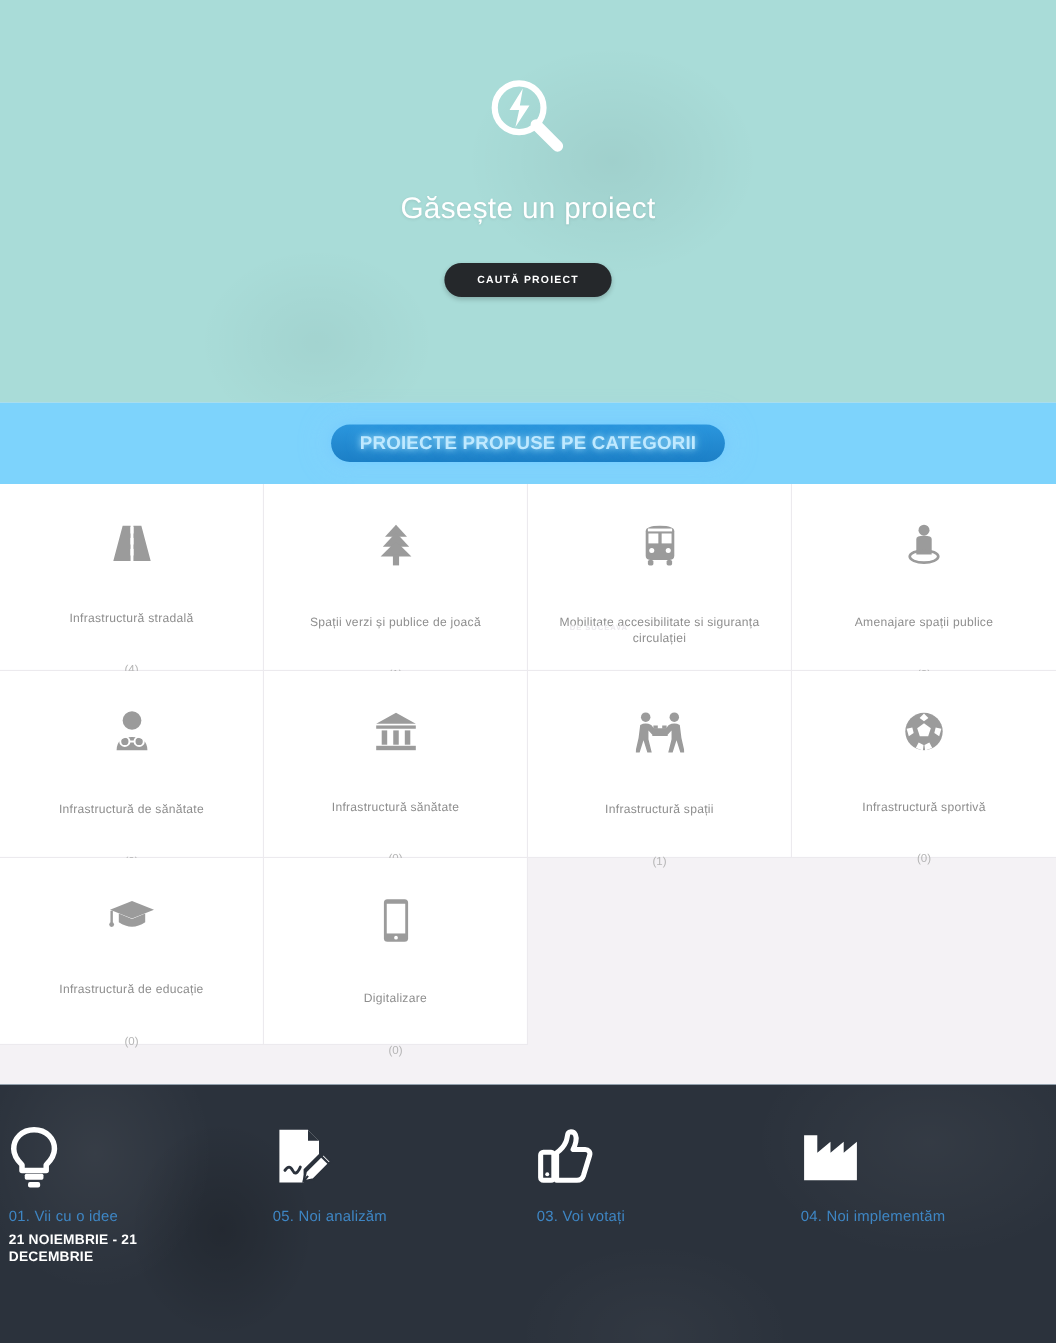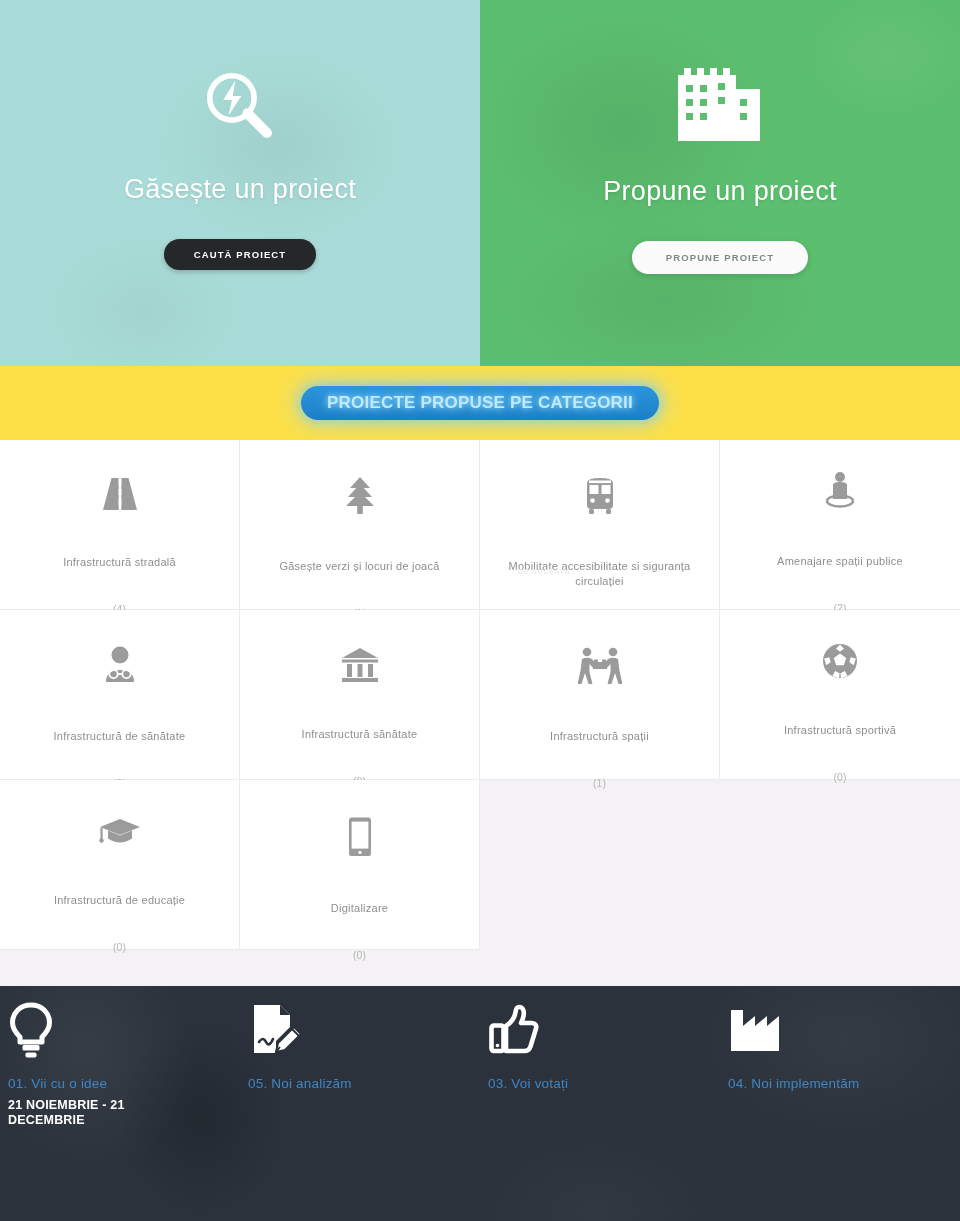--- a/index.html
+++ b/index.html
@@ -46,41 +46,41 @@
     position:relative;z-index:2;margin-top:34px;
     border:none;cursor:pointer;
     border-radius:40px;
     font-size:9.5px;font-weight:700;letter-spacing:1.1px;
     font-family:"Liberation Sans",sans-serif;
   }
   .btn-dark{background:#25282b;color:#ffffff;padding:10px 30px;box-shadow:0 2px 5px rgba(0,0,0,.22);}
   .btn-light{background:#fbfbfb;color:#7d8b84;padding:11px 34px;box-shadow:0 2px 6px rgba(0,0,0,.13);}
 
   
-  .cats{position:relative;width:960px;background:#fde047;padding-top:0;}
+  .cats{position:relative;width:960px;background:#7dd3fc;padding-top:0;}
   .cats-banner-row{height:74px;display:flex;align-items:center;justify-content:center;}
   .cats-banner{
     background:linear-gradient(180deg,#2b96dd 0%,#1c7fc6 100%);
     color:#bfe9ff;
     font-size:17px;font-weight:700;letter-spacing:.2px;
     padding:7px 26px;border-radius:20px;
     text-shadow:0 0 6px rgba(180,235,255,.95),0 0 14px rgba(120,210,255,.7);
     box-shadow:0 0 10px 3px rgba(110,200,255,.55),0 0 22px 8px rgba(150,215,255,.35);
   }
   .grid{display:flex;flex-wrap:wrap;width:960px;}
   .cat-card{
     box-sizing:border-box;
     width:240px;height:170px;
     background:#ffffff;
     border-right:1px solid #eceaee;
     border-bottom:1px solid #eceaee;
     display:flex;flex-direction:column;align-items:center;justify-content:flex-start;
     padding:36px 14px 0;position:relative;gap:31px;
   }
-  .cat-card:nth-child(4n){border-right:none;justify-content:center;}
+  .cat-card:nth-child(4n){border-right:none;}
   .cat-icon{height:46px;display:flex;align-items:flex-end;justify-content:center;color:#9b9b9b;}
   .cat-label{
     margin-top:12px;text-align:center;
     color:#8e8e8e;font-size:11px;line-height:15px;letter-spacing:.25px;
   }
   .cat-count{margin-top:2px;color:#b5b5b5;font-size:10.5px;text-align:center;}
   .cat-watermark{
     position:absolute;left:38px;bottom:34px;
     color:#eceaee;font-size:7px;font-weight:700;letter-spacing:.8px;
   }
@@ -94,21 +94,21 @@
   }
   .steps::before{
     content:"";position:absolute;inset:0;
     background:
       radial-gradient(ellipse 150px 175px at 9% 26%, rgba(255,255,255,.055), rgba(0,0,0,0) 72%),
       radial-gradient(ellipse 120px 140px at 21% 55%, rgba(0,0,0,.18), rgba(0,0,0,0) 70%),
       radial-gradient(ellipse 230px 150px at 88% 22%, rgba(255,255,255,.045), rgba(0,0,0,0) 70%),
       radial-gradient(ellipse 180px 120px at 62% 95%, rgba(255,255,255,.03), rgba(0,0,0,0) 70%);
     pointer-events:none;
   }
-  .steps-row{position:relative;display:flex;width:960px;padding-top:14px;z-index:2;}
+  .steps-row{position:relative;display:flex;width:960px;padding-top:36px;z-index:2;}
   .step{width:240px;box-sizing:border-box;padding-left:8px;}
   .step-icon{height:62px;display:flex;align-items:center;color:#ffffff;}
   .step-label{
     margin-top:14px;color:#3e86c4;font-size:13.5px;letter-spacing:.2px;
   }
   .step-date{
     margin-top:7px;color:#ffffff;font-size:12.5px;font-weight:700;line-height:15px;
     letter-spacing:.2px;max-width:150px;
   }
 </style>
@@ -124,39 +124,20 @@
         <svg width="86" height="86" viewBox="0 0 64 64" fill="none">
           <circle cx="26" cy="26" r="16.5" stroke="#ffffff" stroke-width="4.2"></circle>
           <path d="M37.5 37.5 L52 52" stroke="#ffffff" stroke-width="7.5" stroke-linecap="round"></path>
           <path d="M28.5 13 L19.5 27.5 L26 27.5 L23.5 39 L33 24.5 L26.5 24.5 Z" fill="#ffffff"></path>
         </svg>
       </div>
       <div class="hero-title">Găsește un proiect</div>
       <button class="hero-btn btn-dark">CAUTĂ PROIECT</button>
     </div>
 
-    <div class="hero-half hero-right">
-      <div class="hero-icon">
-        <svg width="100" height="94" viewBox="0 0 100 94" fill="none">
-          <path d="M8 20 h6 v-7 h7 v7 h6 v-7 h7 v7 h6 v-7 h7 v7 h6 v-7 h7 v7 h6 v14 h24 v52 H8 Z" fill="#ffffff"></path>
-          <rect x="16" y="30" width="7" height="7" fill="#5cbe6f"></rect>
-          <rect x="30" y="30" width="7" height="7" fill="#5cbe6f"></rect>
-          <rect x="48" y="28" width="7" height="7" fill="#5cbe6f"></rect>
-          <rect x="16" y="44" width="7" height="7" fill="#5cbe6f"></rect>
-          <rect x="30" y="44" width="7" height="7" fill="#5cbe6f"></rect>
-          <rect x="48" y="42" width="7" height="7" fill="#5cbe6f"></rect>
-          <rect x="70" y="44" width="7" height="7" fill="#5cbe6f"></rect>
-          <rect x="16" y="58" width="7" height="7" fill="#5cbe6f"></rect>
-          <rect x="30" y="58" width="7" height="7" fill="#5cbe6f"></rect>
-          <rect x="70" y="58" width="7" height="7" fill="#5cbe6f"></rect>
-        </svg>
-      </div>
-      <div class="hero-title">Propune un proiect</div>
-      <button class="hero-btn btn-light">PROPUNE PROIECT</button>
-    </div>
   </div>
 
   <div class="cats">
 
     <div class="cats-banner-row">
       <div class="cats-banner">PROIECTE PROPUSE PE CATEGORII</div>
     </div>
 
     <div class="grid">
 
@@ -176,21 +157,21 @@
 
       <div class="cat-card">
         <div class="cat-icon">
           <svg width="34" height="40" viewBox="0 0 34 40" fill="#9b9b9b">
             <path d="M17 1 L27 12 H7 Z"></path>
             <path d="M17 8 L29 21 H5 Z"></path>
             <path d="M17 16 L31 30 H3 Z"></path>
             <rect x="14.2" y="28" width="5.6" height="10"></rect>
           </svg>
         </div>
-        <div class="cat-label">Găsește verzi și locuri de joacă</div>
+        <div class="cat-label">Spații verzi și publice de joacă</div>
         <div class="cat-count">(1)</div>
       </div>
 
       <div class="cat-card">
         <div class="cat-icon">
           <svg width="40" height="40" viewBox="0 0 40 40" fill="#9b9b9b">
             <path d="M7 7 q0-5 13-5 t13 5 v22 q0 4-4 4 H11 q-4 0-4-4 Z"></path>
             <rect x="9.5" y="9" width="9" height="9" fill="#ffffff"></rect>
             <rect x="21.5" y="9" width="9" height="9" fill="#ffffff"></rect>
             <rect x="9" y="4.5" width="22" height="2.6" fill="#ffffff"></rect>

